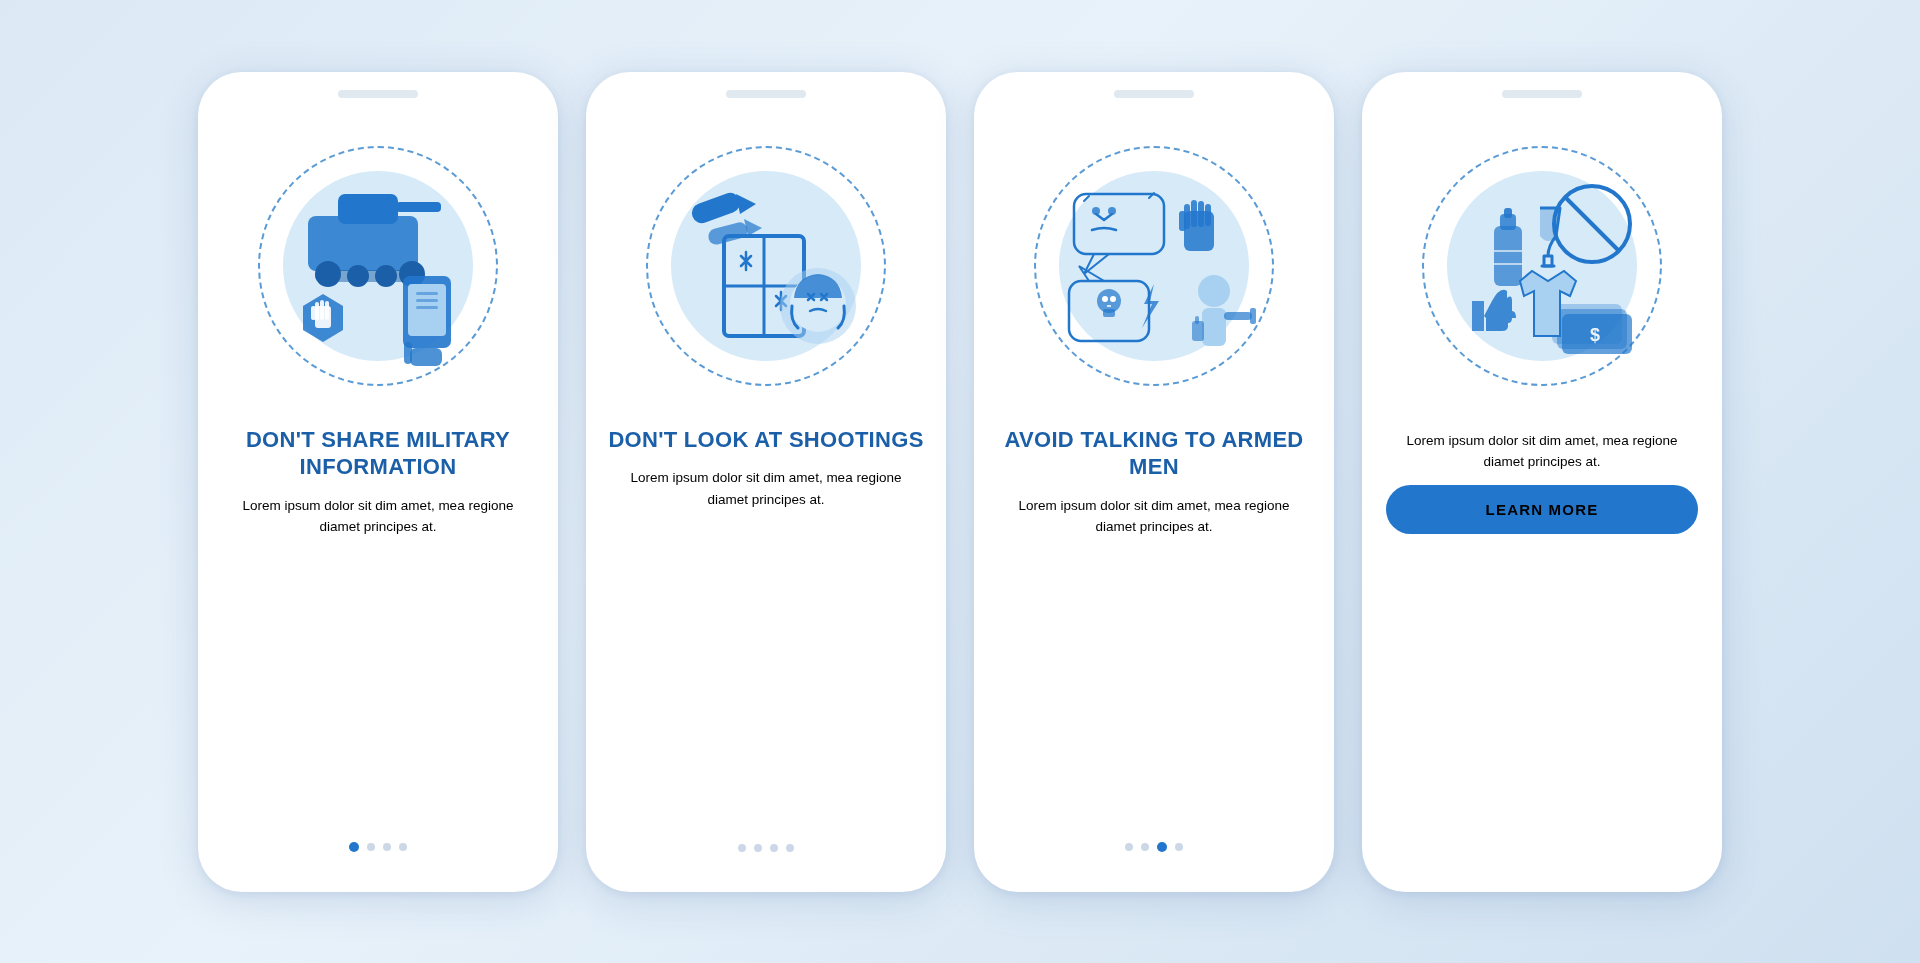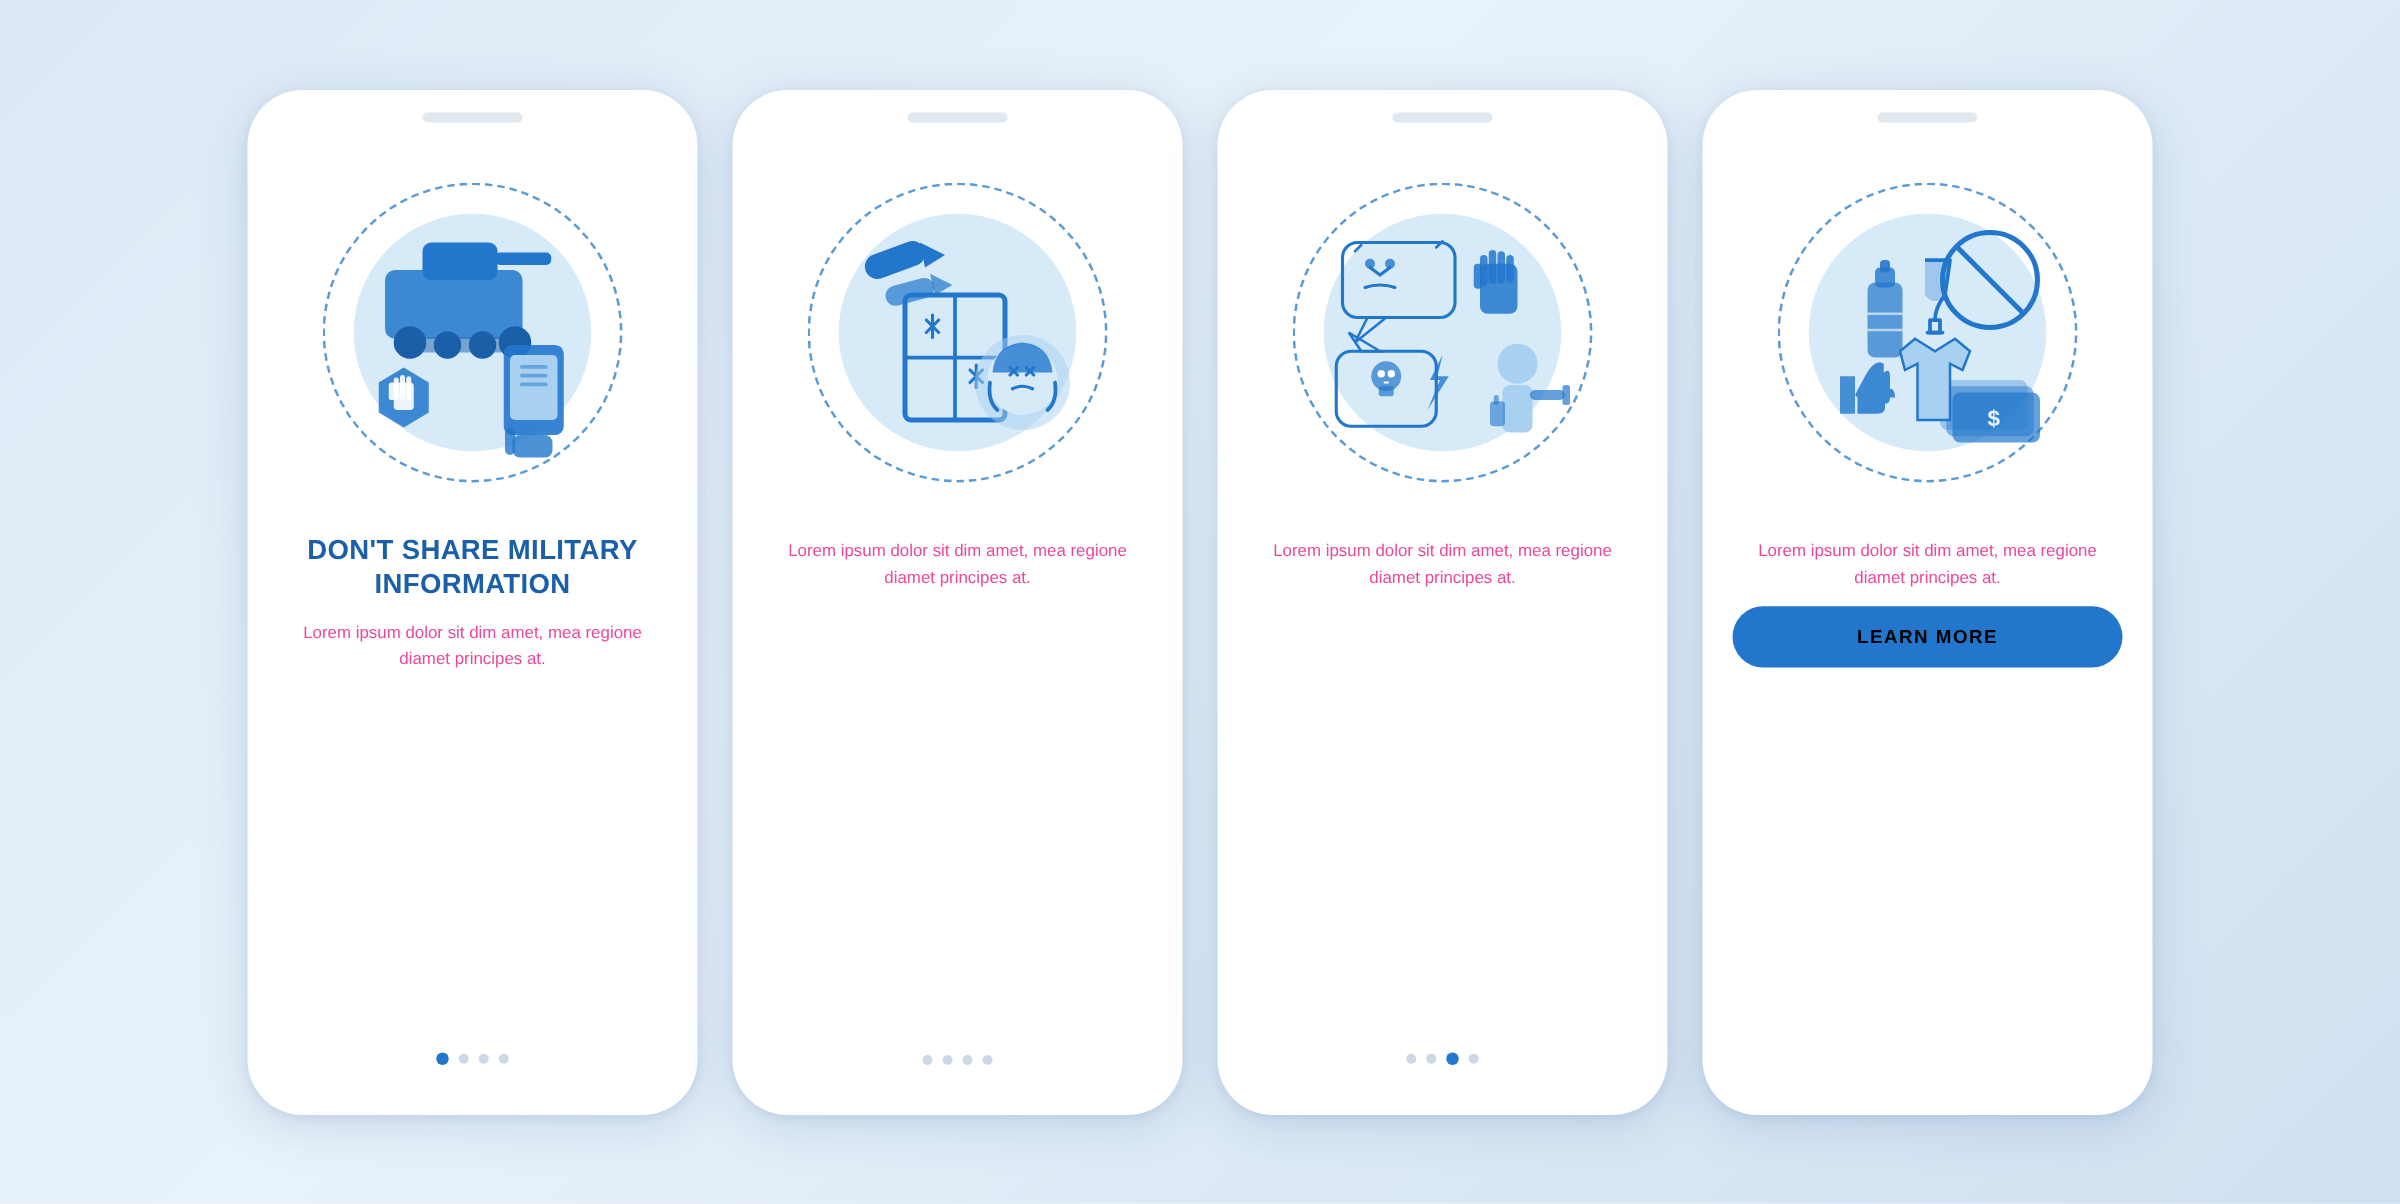--- a/index.html
+++ b/index.html
@@ -92,21 +92,21 @@
       text-align: center;
       text-transform: uppercase;
       line-height: 1.25;
       padding: 0 8px;
       margin-top: 10px;
       letter-spacing: 0.3px;
     }
 
     .phone-desc {
       font-size: 13.5px;
-      color: #ec4899;
+      color: #000000;
       text-align: center;
       line-height: 1.6;
       padding: 14px 28px 0 28px;
     }
 
     .dots-row {
       display: flex;
       gap: 8px;
       margin-top: auto;
       margin-bottom: 8px;
@@ -224,20 +224,21 @@
         <path d="M172 158 L178 164 M178 158 L172 164" stroke="#2277cc" stroke-width="2.5" stroke-linecap="round"></path>
         <path d="M185 158 L191 164 M191 158 L185 164" stroke="#2277cc" stroke-width="2.5" stroke-linecap="round"></path>
 
         <path d="M174 175 Q182 171 190 175" stroke="#2277cc" stroke-width="2.5" fill="none" stroke-linecap="round"></path>
 
         <path d="M158 162 Q160 140 182 138 Q204 140 206 162" fill="#2277cc" opacity="0.8"></path>
         <path d="M156 170 Q154 185 162 192" stroke="#2277cc" stroke-width="3" fill="none" stroke-linecap="round"></path>
         <path d="M208 170 Q210 185 202 192" stroke="#2277cc" stroke-width="3" fill="none" stroke-linecap="round"></path>
       </svg>
     </div>
+    <div class="phone-title">DON'T LOOK AT SHOOTINGS</div>
     <div class="phone-desc">Lorem ipsum dolor sit dim amet, mea regione diamet principes at.</div>
     <div class="dots-row">
       <div class="dot"></div>
       <div class="dot"></div>
       <div class="dot"></div>
       <div class="dot"></div>
     </div>
   </div>
 
   <div class="phone">
@@ -279,20 +280,21 @@
         <circle cx="190" cy="155" r="16" fill="#a8d0f0"></circle>
         <rect x="178" y="172" width="24" height="38" rx="6" fill="#a8d0f0"></rect>
 
         <rect x="200" y="176" width="28" height="8" rx="4" fill="#2277cc" opacity="0.7"></rect>
         <rect x="226" y="172" width="6" height="16" rx="2" fill="#2277cc" opacity="0.7"></rect>
 
         <rect x="168" y="185" width="12" height="20" rx="3" fill="#2277cc" opacity="0.6"></rect>
         <rect x="171" y="180" width="4" height="8" rx="2" fill="#2277cc" opacity="0.6"></rect>
       </svg>
     </div>
+    <div class="phone-title">AVOID TALKING TO ARMED MEN</div>
     <div class="phone-desc">Lorem ipsum dolor sit dim amet, mea regione diamet principes at.</div>
     <div class="dots-row">
       <div class="dot"></div>
       <div class="dot"></div>
       <div class="dot active"></div>
       <div class="dot"></div>
     </div>
   </div>
 
   <div class="phone phone-4">

